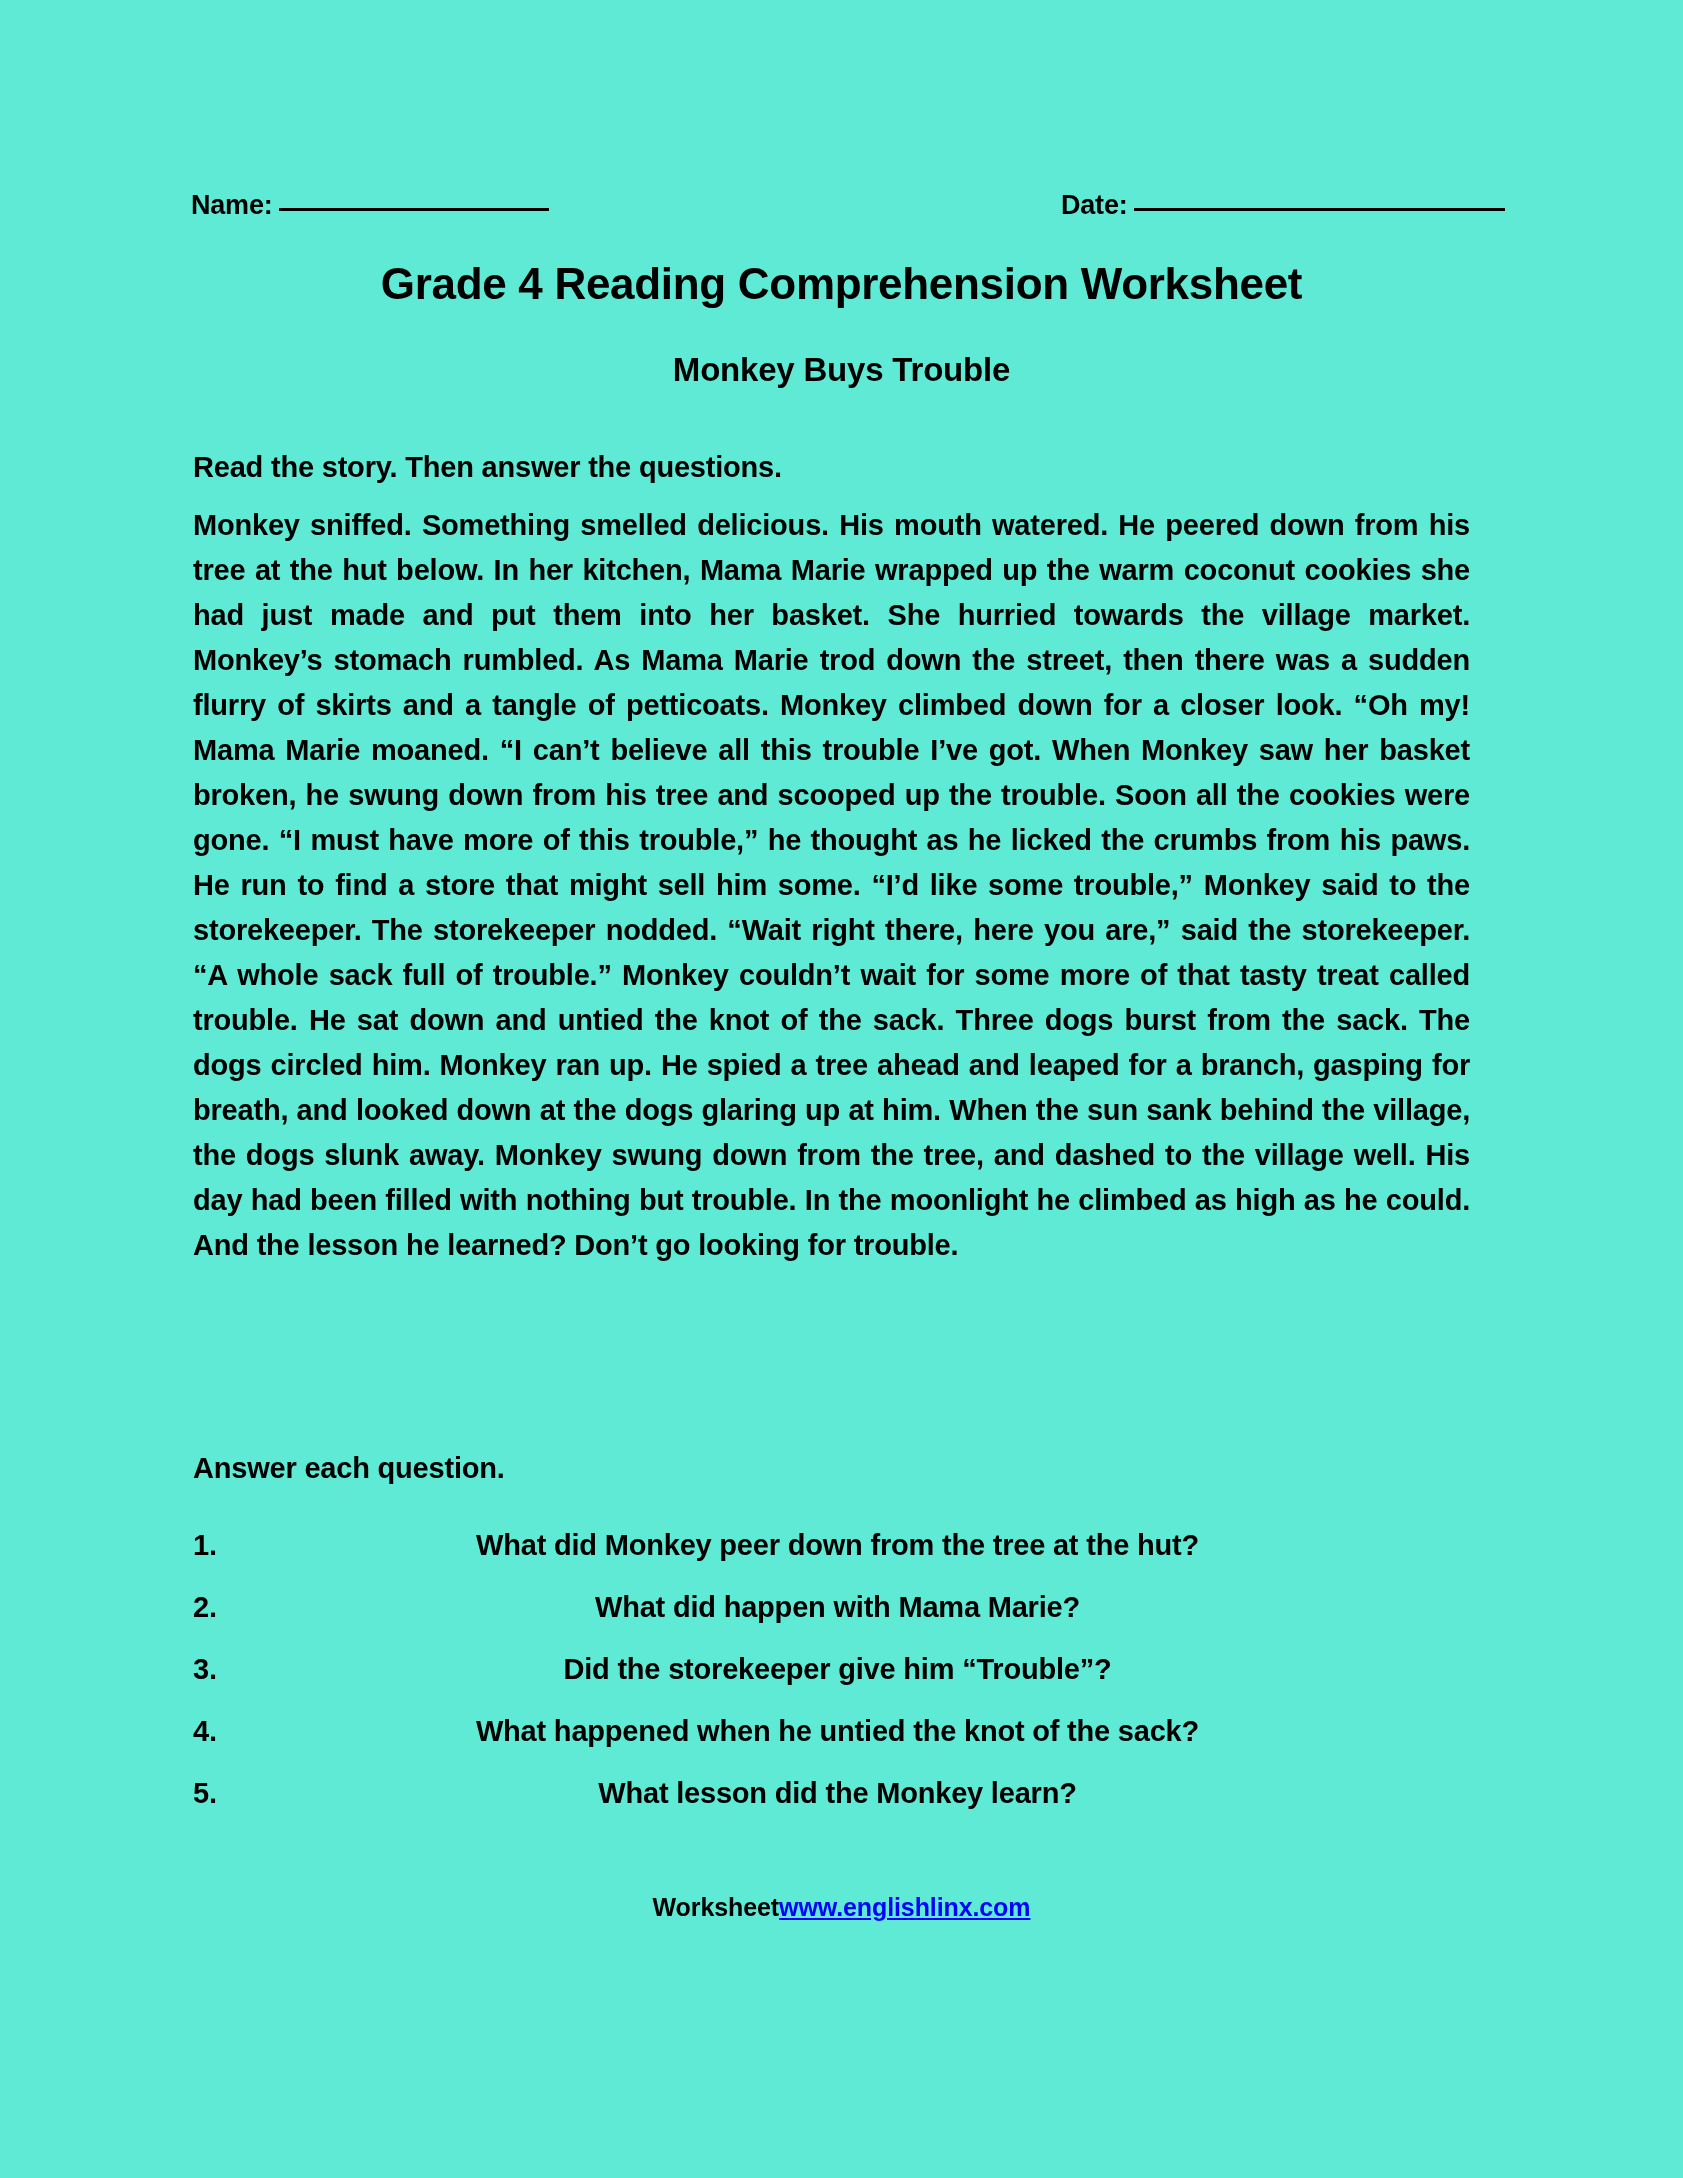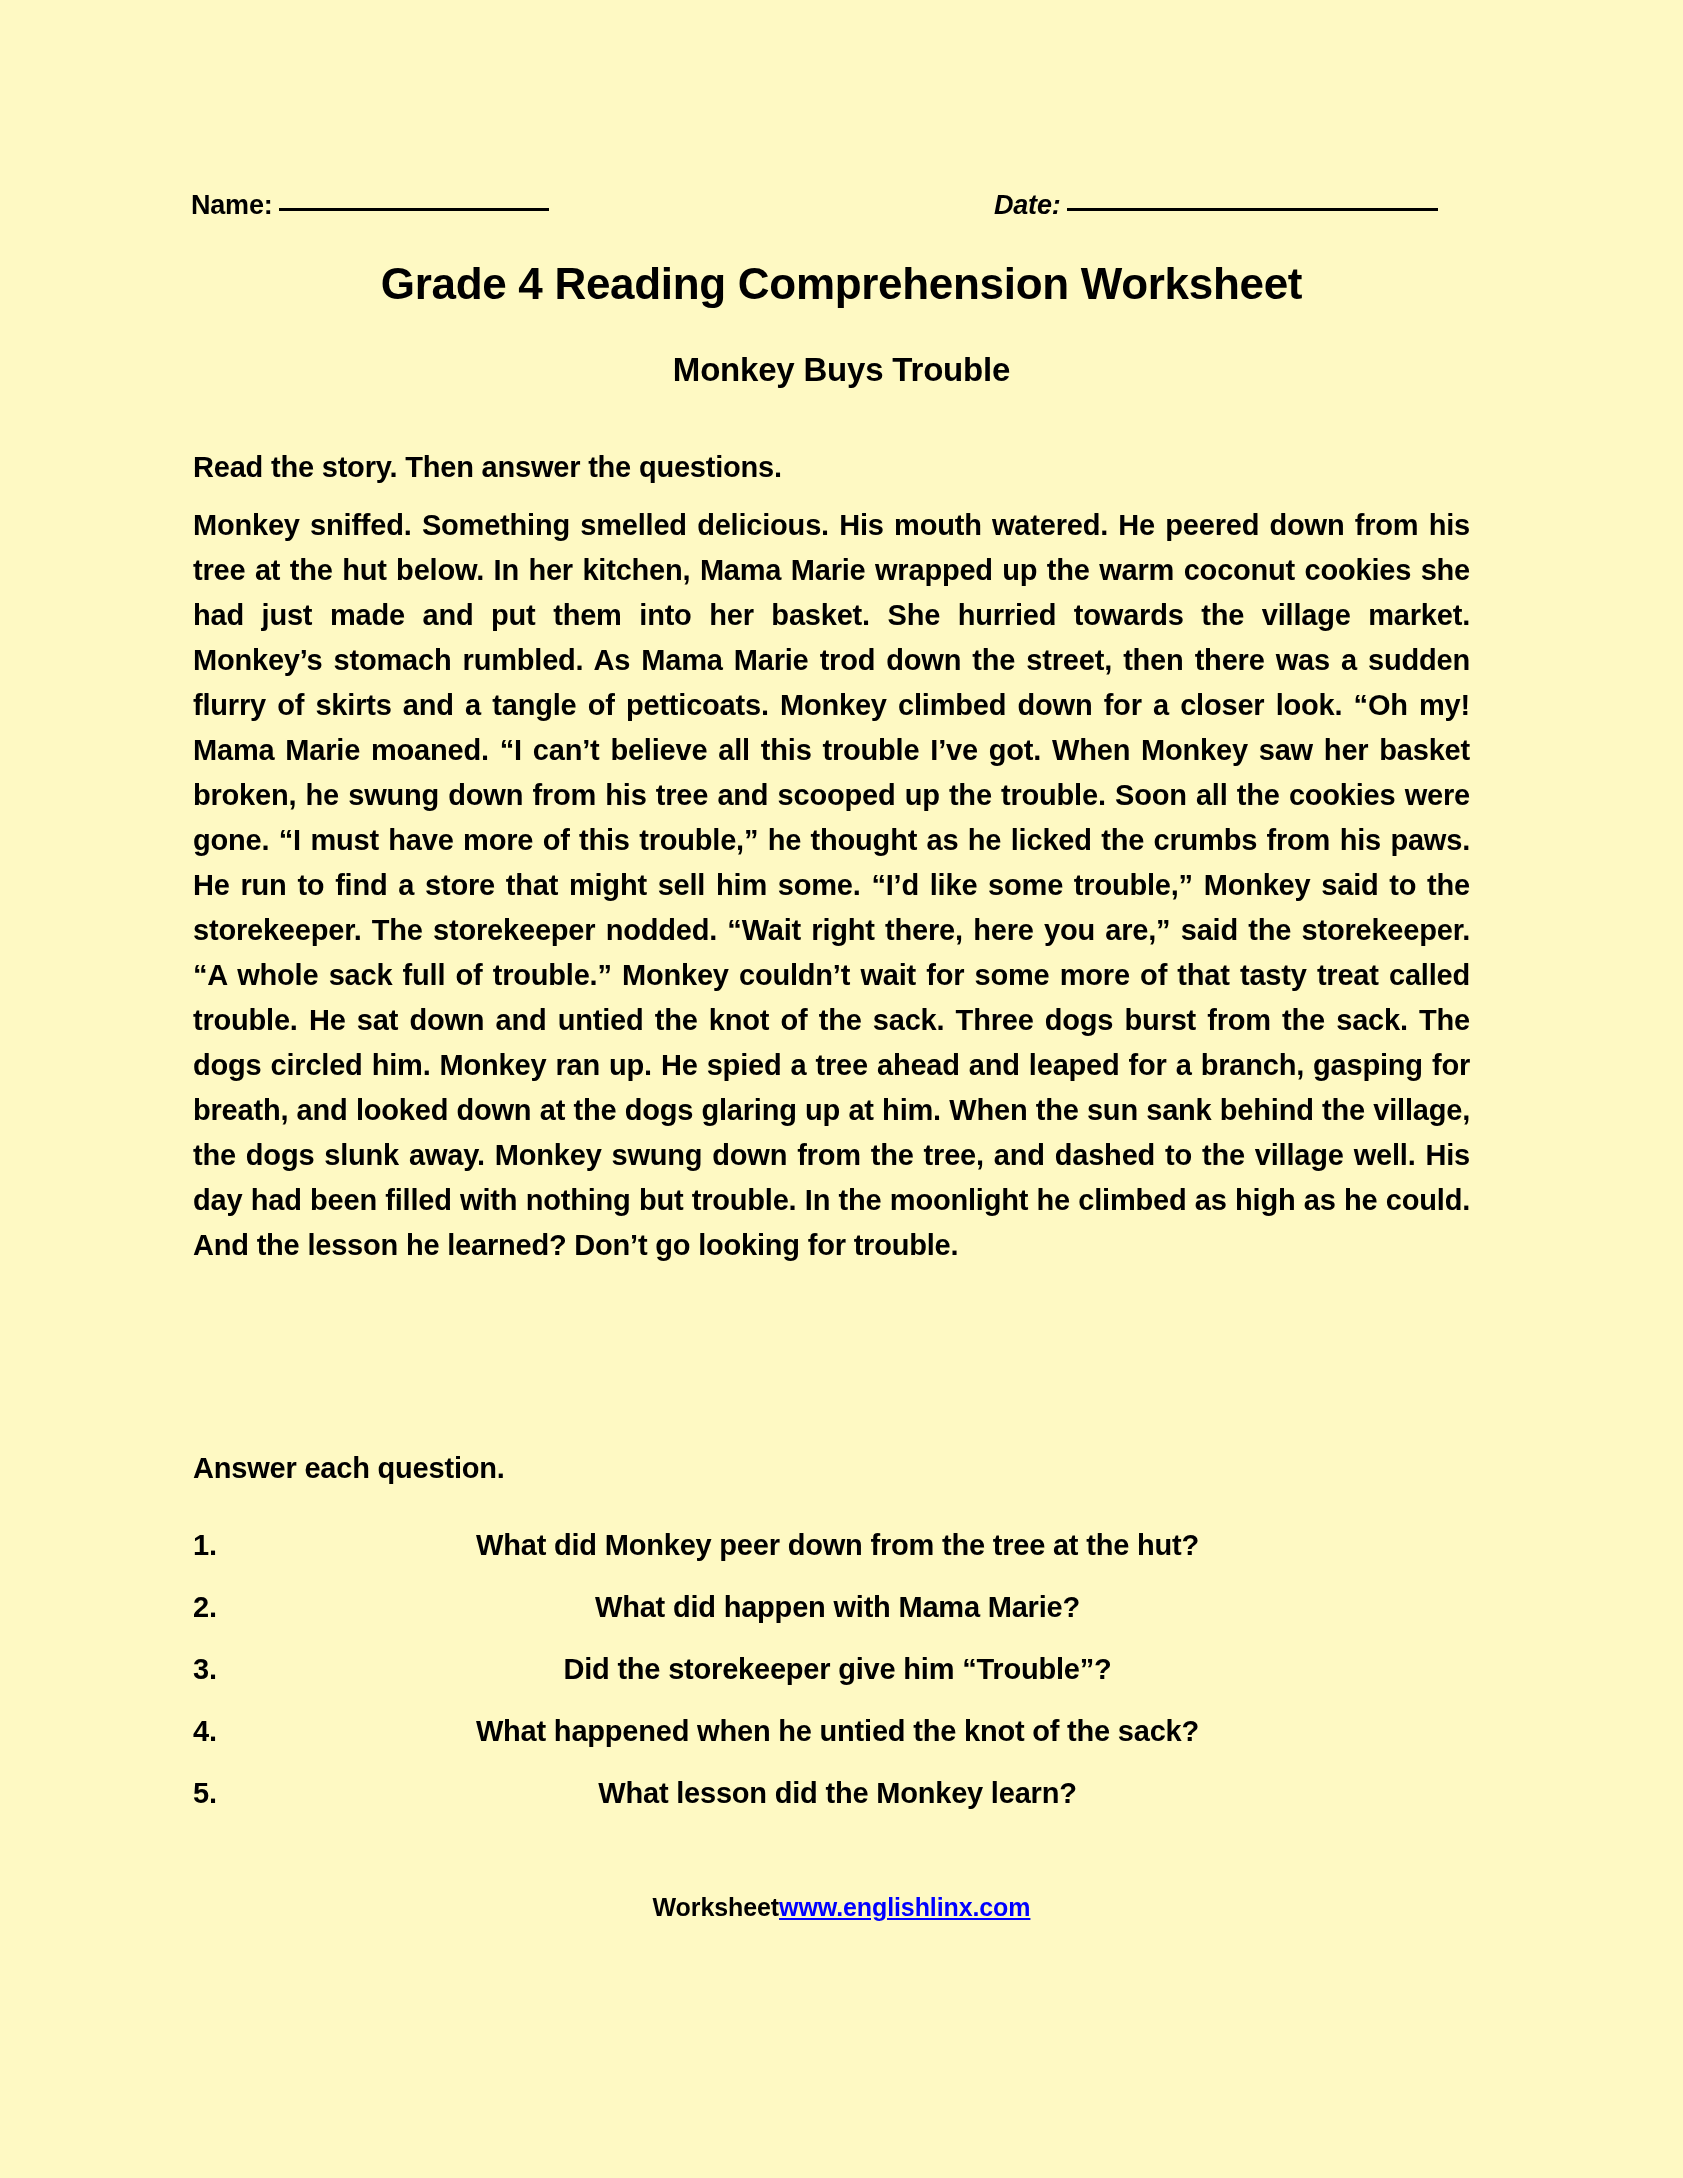--- a/index.html
+++ b/index.html
@@ -4,21 +4,21 @@
 <style>
   html, body {
     margin: 0;
     padding: 0;
     background: #ffffff;
   }
   .page {
     position: relative;
     width: 1683px;
     height: 2178px;
-    background: #fef9c3;
+    background: #5eead4;
     font-family: "Liberation Sans", "DejaVu Sans", sans-serif;
     color: #000000;
     overflow: hidden;
     box-sizing: border-box;
   }
 
   
   .header-row {
     position: absolute;
     left: 191px;
@@ -26,21 +26,21 @@
     width: 1287px;
     height: 46px;
   }
   .field {
     position: absolute;
     display: flex;
     align-items: baseline;
     white-space: nowrap;
   }
   .field-name { left: 0px; top: 0px; }
-  .field-date { left: 803px; top: 0px; font-style: italic; }
+  .field-date { left: 870px; top: 0px; }
   .field-label {
     font-size: 27px;
     font-weight: bold;
     letter-spacing: -0.2px;
   }
   .field-line {
     display: inline-block;
     height: 0;
     border-bottom: 3px solid #000000;
     margin-left: 6px;

